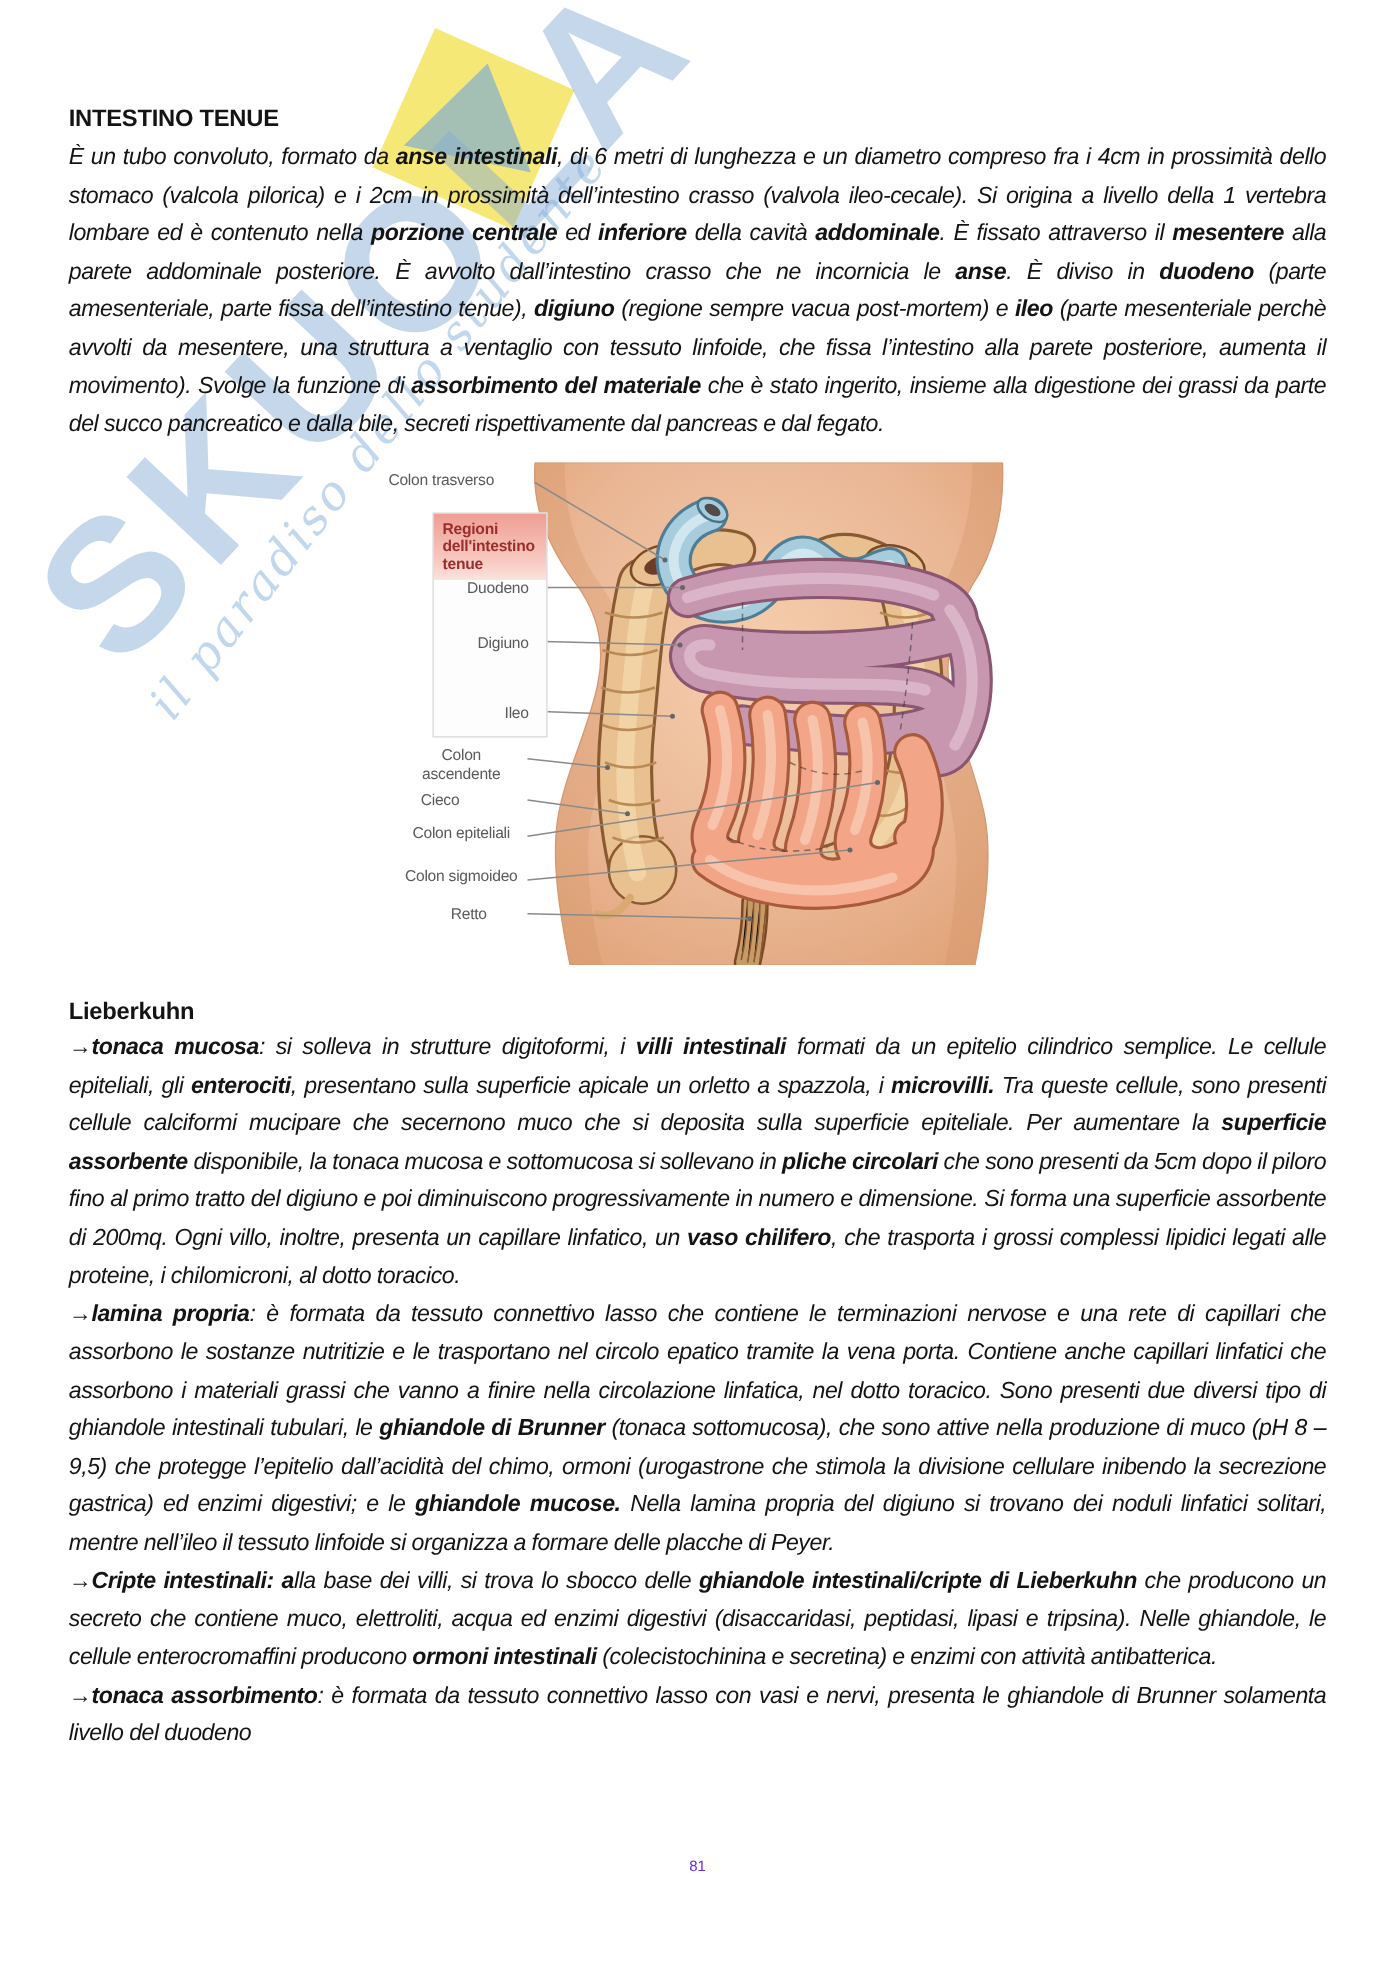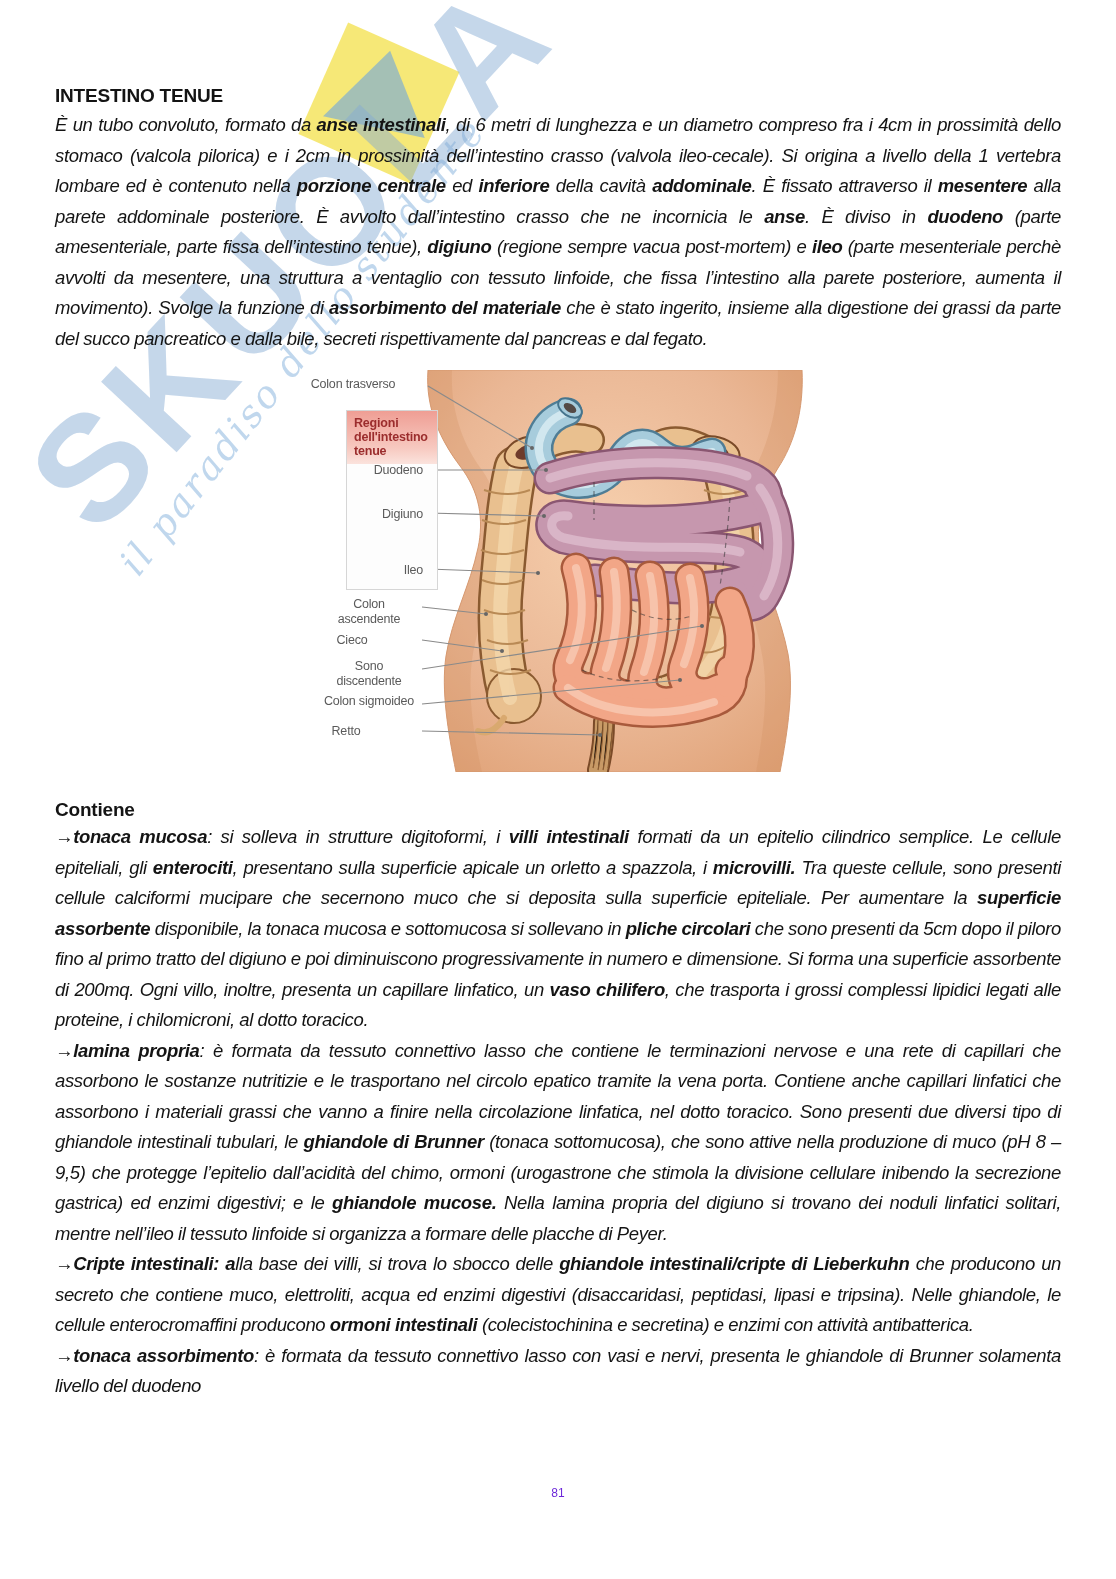--- a/index.html
+++ b/index.html
@@ -244,26 +244,26 @@
       <div class="legend">
         <div class="legend-header" style="color:#9b2d2d;">Regioni dell'intestino tenue</div>
       </div>
 
       <div class="fig-label" style="right:424px;top:7px;">Colon trasverso</div>
       <div class="fig-label legend-label" style="right:419px;top:93px;">Duodeno</div>
       <div class="fig-label legend-label" style="right:419px;top:137px;">Digiuno</div>
       <div class="fig-label legend-label" style="right:419px;top:193px;">Ileo</div>
       <div class="fig-label two" style="right:425px;top:227px;">Colon ascendente</div>
       <div class="fig-label" style="right:425px;top:263px;">Cieco</div>
-      <div class="fig-label two" style="right:425px;top:289px;">Sono discendente</div>
+      <div class="fig-label two" style="right:425px;top:289px;">Colon epiteliali</div>
       <div class="fig-label two" style="right:425px;top:324px;">Colon sigmoideo</div>
-      <div class="fig-label" style="right:431px;top:354px;">Retto</div>
+      <div class="fig-label" style="right:402px;top:354px;">Retto</div>
     </div>
 
-    <h2 class="section">Contiene</h2>
+    <h2 class="section">Lieberkuhn</h2>
 
     <p class="body para"><b>→</b><b>tonaca mucosa</b><span>: si solleva in strutture digitoformi, i </span><b>villi intestinali</b><span> formati da un epitelio cilindrico semplice. Le cellule epiteliali, gli </span><b>enterociti</b><span>, presentano sulla superficie apicale un orletto a spazzola, i </span><b>microvilli.</b><span> Tra queste cellule, sono presenti cellule calciformi mucipare che secernono muco che si deposita sulla superficie epiteliale. Per aumentare la </span><b>superficie assorbente</b><span> disponibile, la tonaca mucosa e sottomucosa si sollevano in </span><b>pliche circolari</b><span> che sono presenti da 5cm dopo il piloro fino al primo tratto del digiuno e poi diminuiscono progressivamente in numero e dimensione. Si forma una superficie assorbente di 200mq. Ogni villo, inoltre, presenta un capillare linfatico, un </span><b>vaso chilifero</b><span>, che trasporta i grossi complessi lipidici legati alle proteine, i chilomicroni, al dotto toracico.</span></p>
     <p class="body para"><b>→</b><b>lamina propria</b><span>: è formata da tessuto connettivo lasso che contiene le terminazioni nervose e una rete di capillari che assorbono le sostanze nutritizie e le trasportano nel circolo epatico tramite la vena porta. Contiene anche capillari linfatici che assorbono i materiali grassi che vanno a finire nella circolazione linfatica, nel dotto toracico. Sono presenti due diversi tipo di ghiandole intestinali tubulari, le </span><b>ghiandole di Brunner</b><span> (tonaca sottomucosa), che sono attive nella produzione di muco (pH 8 – 9,5) che protegge l’epitelio dall’acidità del chimo, ormoni (urogastrone che stimola la divisione cellulare inibendo la secrezione gastrica) ed enzimi digestivi; e le </span><b>ghiandole mucose.</b><span> Nella lamina propria del digiuno si trovano dei noduli linfatici solitari, mentre nell’ileo il tessuto linfoide si organizza a formare delle placche di Peyer.</span></p>
     <p class="body para"><b>→</b><b>Cripte intestinali: a</b><span>lla base dei villi, si trova lo sbocco delle </span><b>ghiandole intestinali/cripte di Lieberkuhn</b><span> che producono un secreto che contiene muco, elettroliti, acqua ed enzimi digestivi (disaccaridasi, peptidasi, lipasi e tripsina). Nelle ghiandole, le cellule enterocromaffini producono </span><b>ormoni intestinali</b><span> (colecistochinina e secretina) e enzimi con attività antibatterica.</span></p>
     <p class="body para"><b>→</b><b>tonaca assorbimento</b><span>: è formata da tessuto connettivo lasso con vasi e nervi, presenta le ghiandole di Brunner solamenta livello del duodeno</span></p>
   </div>
 
   <div class="pagenum">81</div>
 </div>
 

